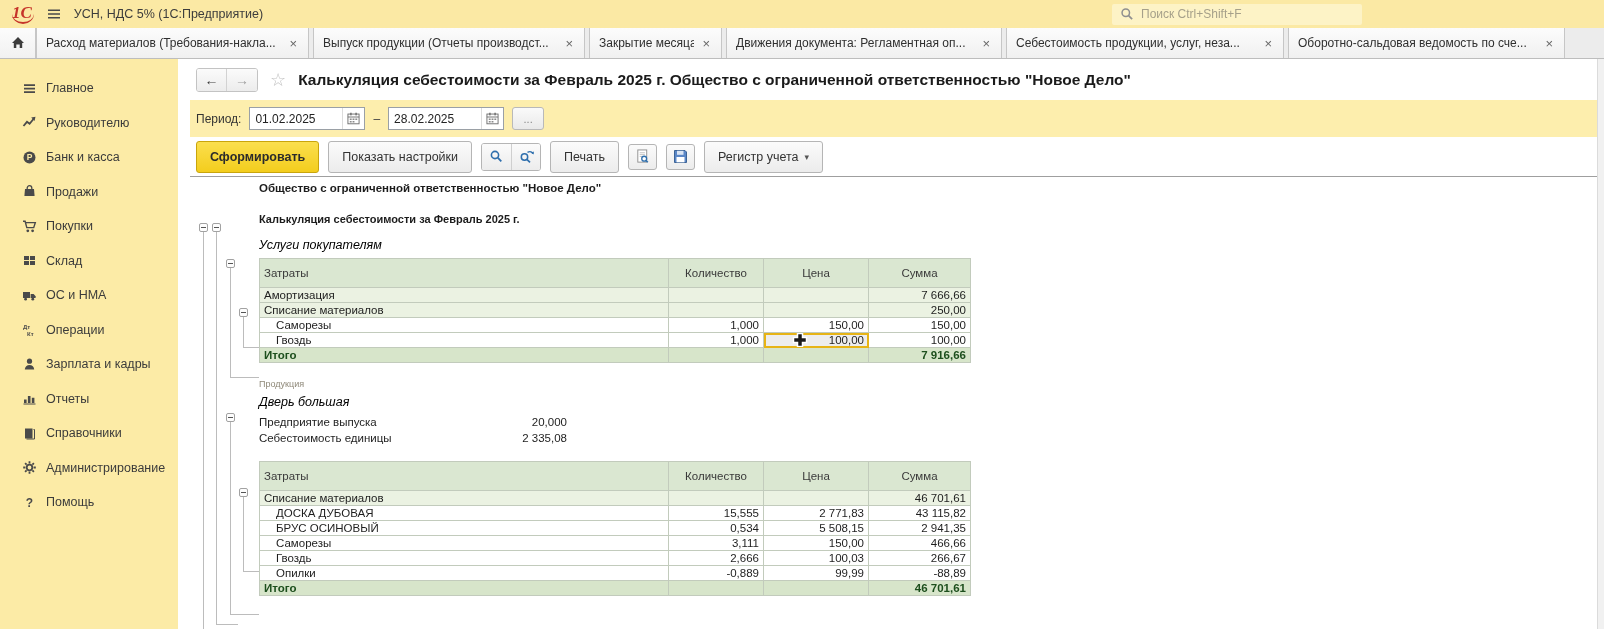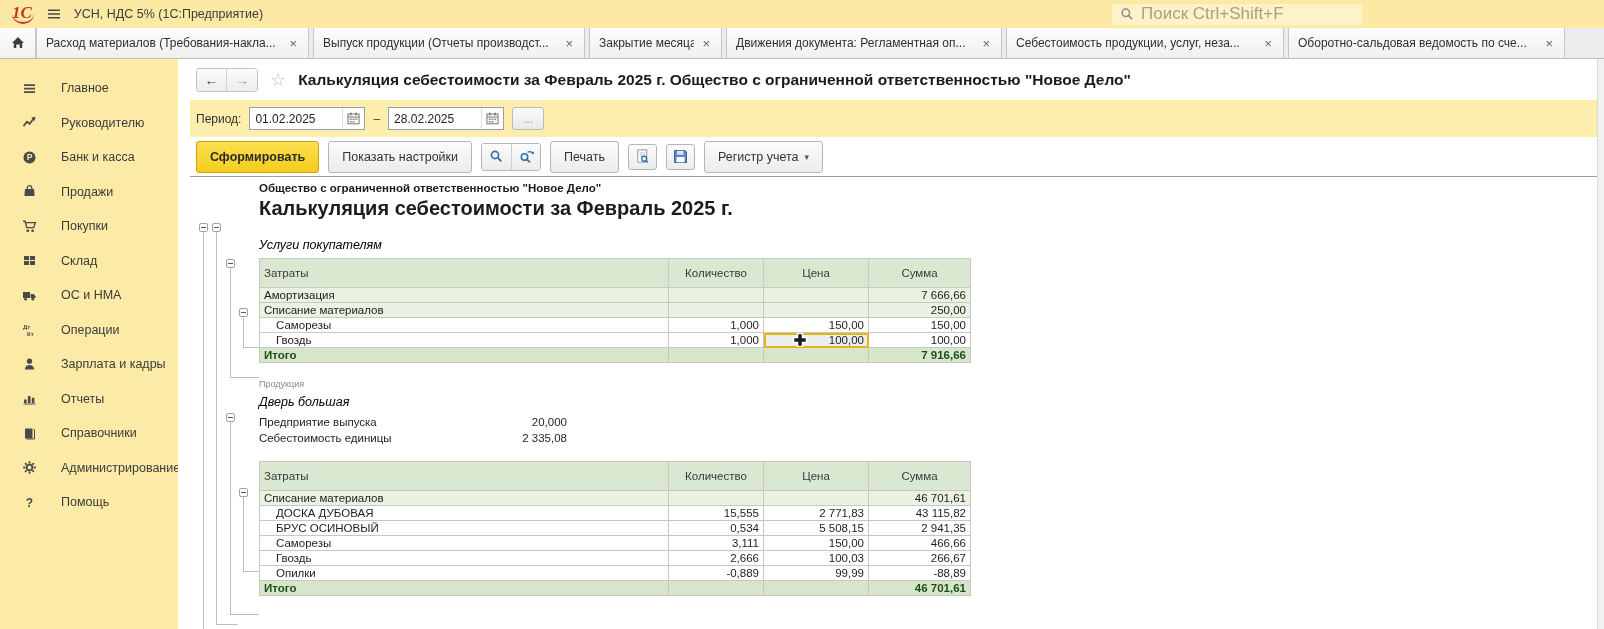--- a/index.html
+++ b/index.html
@@ -5,35 +5,35 @@
   * { box-sizing: border-box; margin: 0; padding: 0; }
   html,body { width:1604px; height:629px; overflow:hidden; }
   body { font-family:"Liberation Sans", sans-serif; background:#fff; position:relative; }
 
   
   .topbar { height:28px; background:#fbe9a4; display:flex; align-items:center; padding:0 12px; gap:12px; }
   .logo { color:#c6352a; font-family:"Liberation Serif", serif; font-style:italic; font-weight:bold; font-size:17px; line-height:1; border-bottom:2px solid #c6352a; border-radius:0 0 60% 60%; padding:0 2px 1px 0; }
   .burger { display:flex; align-items:center; cursor:pointer; }
   .app-title { font-size:12.5px; color:#3c3c3c; }
   .top-search { margin-left:auto; margin-right:230px; width:250px; height:21px; background:#fdf3c6; border-radius:2px; display:flex; align-items:center; gap:7px; padding:0 8px; }
-  .top-search input { background:transparent; border:none; outline:none; font-size:17px; color:#6d28d9; width:100%; font-family:inherit; }
+  .top-search input { background:transparent; border:none; outline:none; font-size:12px; color:#6d28d9; width:100%; font-family:inherit; }
   .top-search input::placeholder { color:#a6a08a; }
 
   
   .tabbar { height:31px; background:#ececec; border-bottom:1px solid #bdbdbd; display:flex; align-items:stretch; }
   .tab-home { width:36px; display:flex; align-items:center; justify-content:center; background:linear-gradient(#fcfcfc,#f1f1f1); border-right:1px solid #c6c6c6; cursor:pointer; }
   .tabs { display:flex; align-items:stretch; }
   .tab { display:flex; align-items:center; gap:6px; padding:0 9px; margin-right:4px; background:linear-gradient(#fcfcfc,#f0f0f0); border-left:1px solid #c6c6c6; border-right:1px solid #c6c6c6; font-size:12px; color:#2f2f2f; cursor:pointer; }
   .tab-label { flex:1; overflow:hidden; white-space:nowrap; }
   .tab-close { color:#666; font-size:13px; padding:0 2px; }
 
   
   .workspace { display:flex; height:570px; position:relative; }
   .sidebar { width:178px; background:#fceba6; padding-top:12px; flex:none; }
-  .side-item { display:flex; align-items:center; gap:24px; padding-left:22px; height:34.5px; font-size:12.5px; color:#3b3b3b; cursor:pointer; }
+  .side-item { display:flex; align-items:center; gap:9px; padding-left:22px; height:34.5px; font-size:12.5px; color:#3b3b3b; cursor:pointer; }
   .side-ico { width:15px; height:15px; flex:none; display:flex; }
   .side-ico svg { width:15px; height:15px; }
 
   .main { flex:1; position:relative; background:#fff; }
 
   .titlebar { height:41px; display:flex; align-items:center; padding-left:18px; }
   .nav-group { display:flex; border:1px solid #c3c3c3; border-radius:3px; overflow:hidden; }
   .nav-btn { width:30px; height:22px; display:flex; align-items:center; justify-content:center; background:linear-gradient(#fbfbfb,#ececec); font-size:14px; cursor:pointer; }
   .nav-btn.back { color:#3a3a3a; border-right:1px solid #d2d2d2; }
   .nav-btn.fwd { color:#a0a0a0; }
@@ -53,21 +53,21 @@
   .btn-group { display:flex; border:1px solid #b5b5b5; border-radius:3px; overflow:hidden; }
   .btn-ico { width:29px; height:26px; display:flex; align-items:center; justify-content:center; background:linear-gradient(#fbfbfb,#ececec); cursor:pointer; }
   .btn-group .btn-ico + .btn-ico { border-left:1px solid #cfcfcf; }
   .btn-ico.solo { border:1px solid #b5b5b5; border-radius:3px; }
   .dd { font-size:9px; color:#555; }
 
   
   .report { position:relative; height:452px; overflow:hidden; }
   .rpt-org, .rpt-title, .sec-name, .rpt-kicker, .info-row { position:absolute; left:81px; white-space:nowrap; }
   .rpt-org { top:5px; font-weight:bold; font-size:11.5px; color:#1c1c1c; }
-  .rpt-title { top:20px; font-weight:bold; font-size:20px; color:#1c1c1c; }
+  .rpt-title { top:36px; font-weight:bold; font-size:11px; color:#1c1c1c; }
   .sec-name { font-style:italic; font-size:12.5px; color:#000000; }
   .rpt-kicker { font-size:9px; color:#8e8878; }
   .info-row { font-size:11.5px; color:#1e1e1e; }
   .info-label { display:inline-block; width:200px; }
   .info-value { display:inline-block; width:108px; text-align:right; }
 
   table.rpt { position:absolute; left:81px; border-collapse:collapse; table-layout:fixed; font-size:11.5px; color:#1e1e1e; z-index:1; background:#fff;border-radius:13px; }
   .rpt td { border:1px solid #c2cbbc; height:15px; padding:0 4px; white-space:nowrap; overflow:hidden; }
   .rpt tr.hdr td { background:#dae7d1; height:29px; color:#3a3a3a; }
   .rpt td.num-h { text-align:center; }

